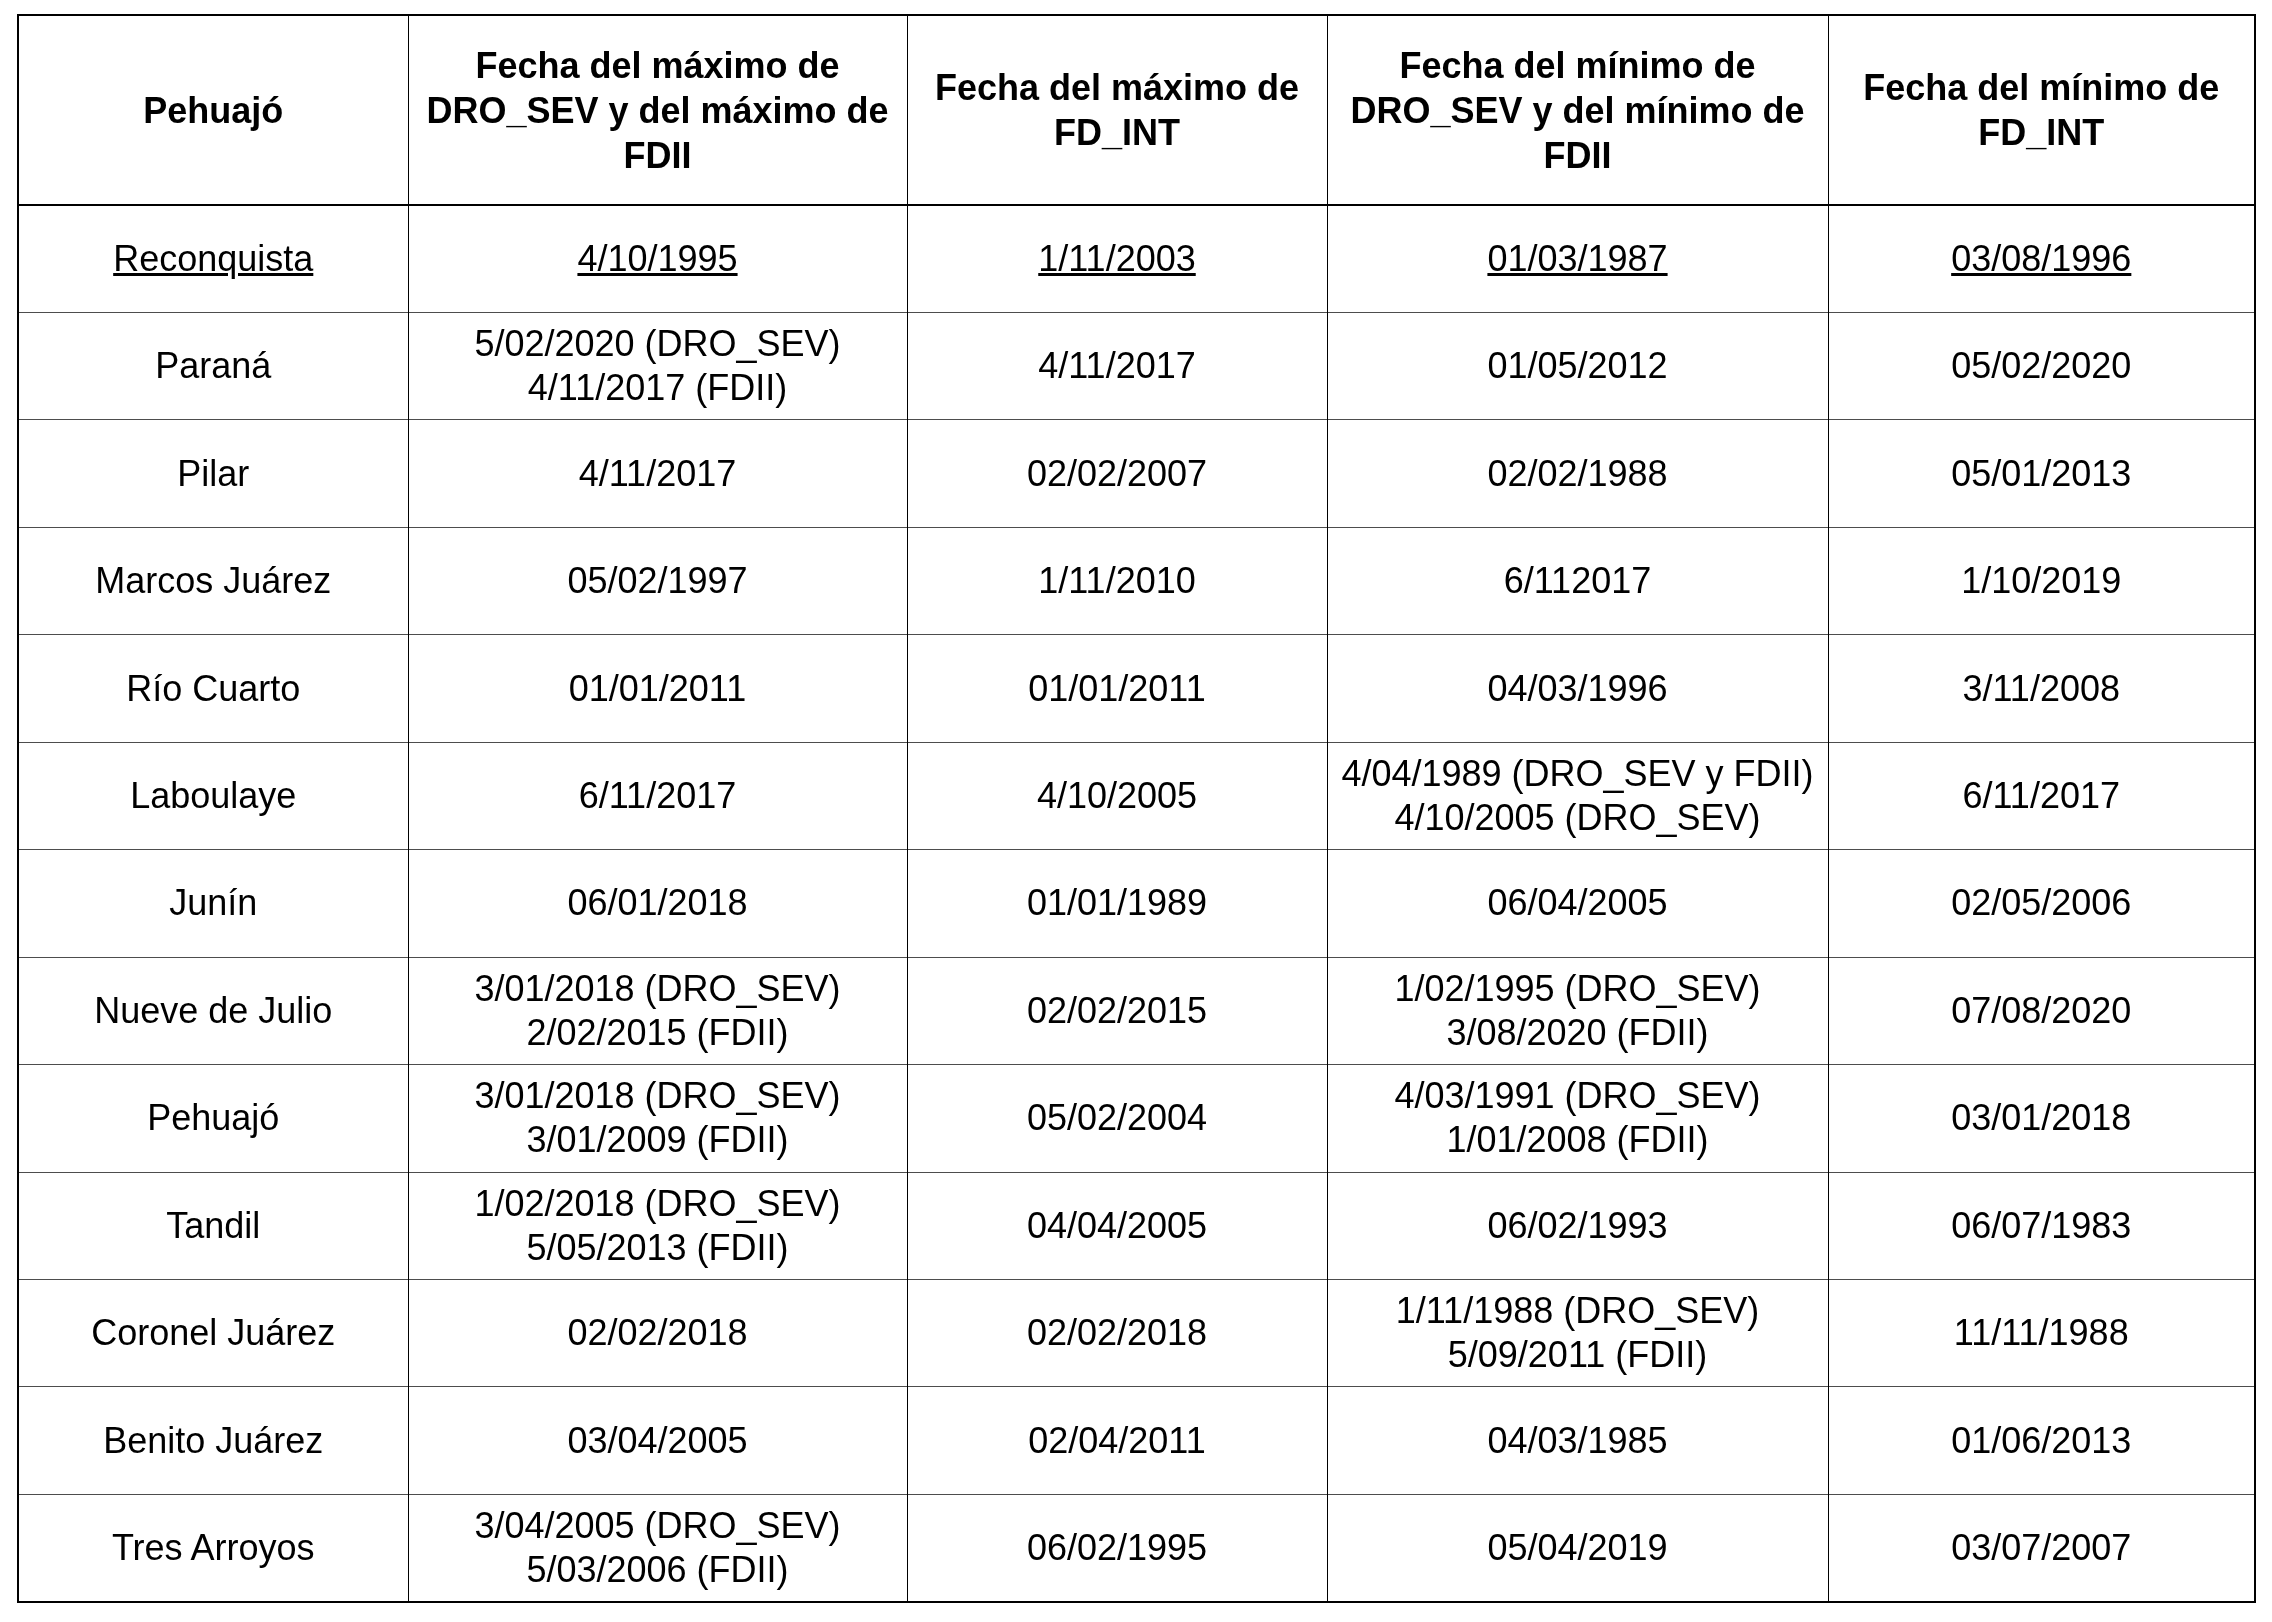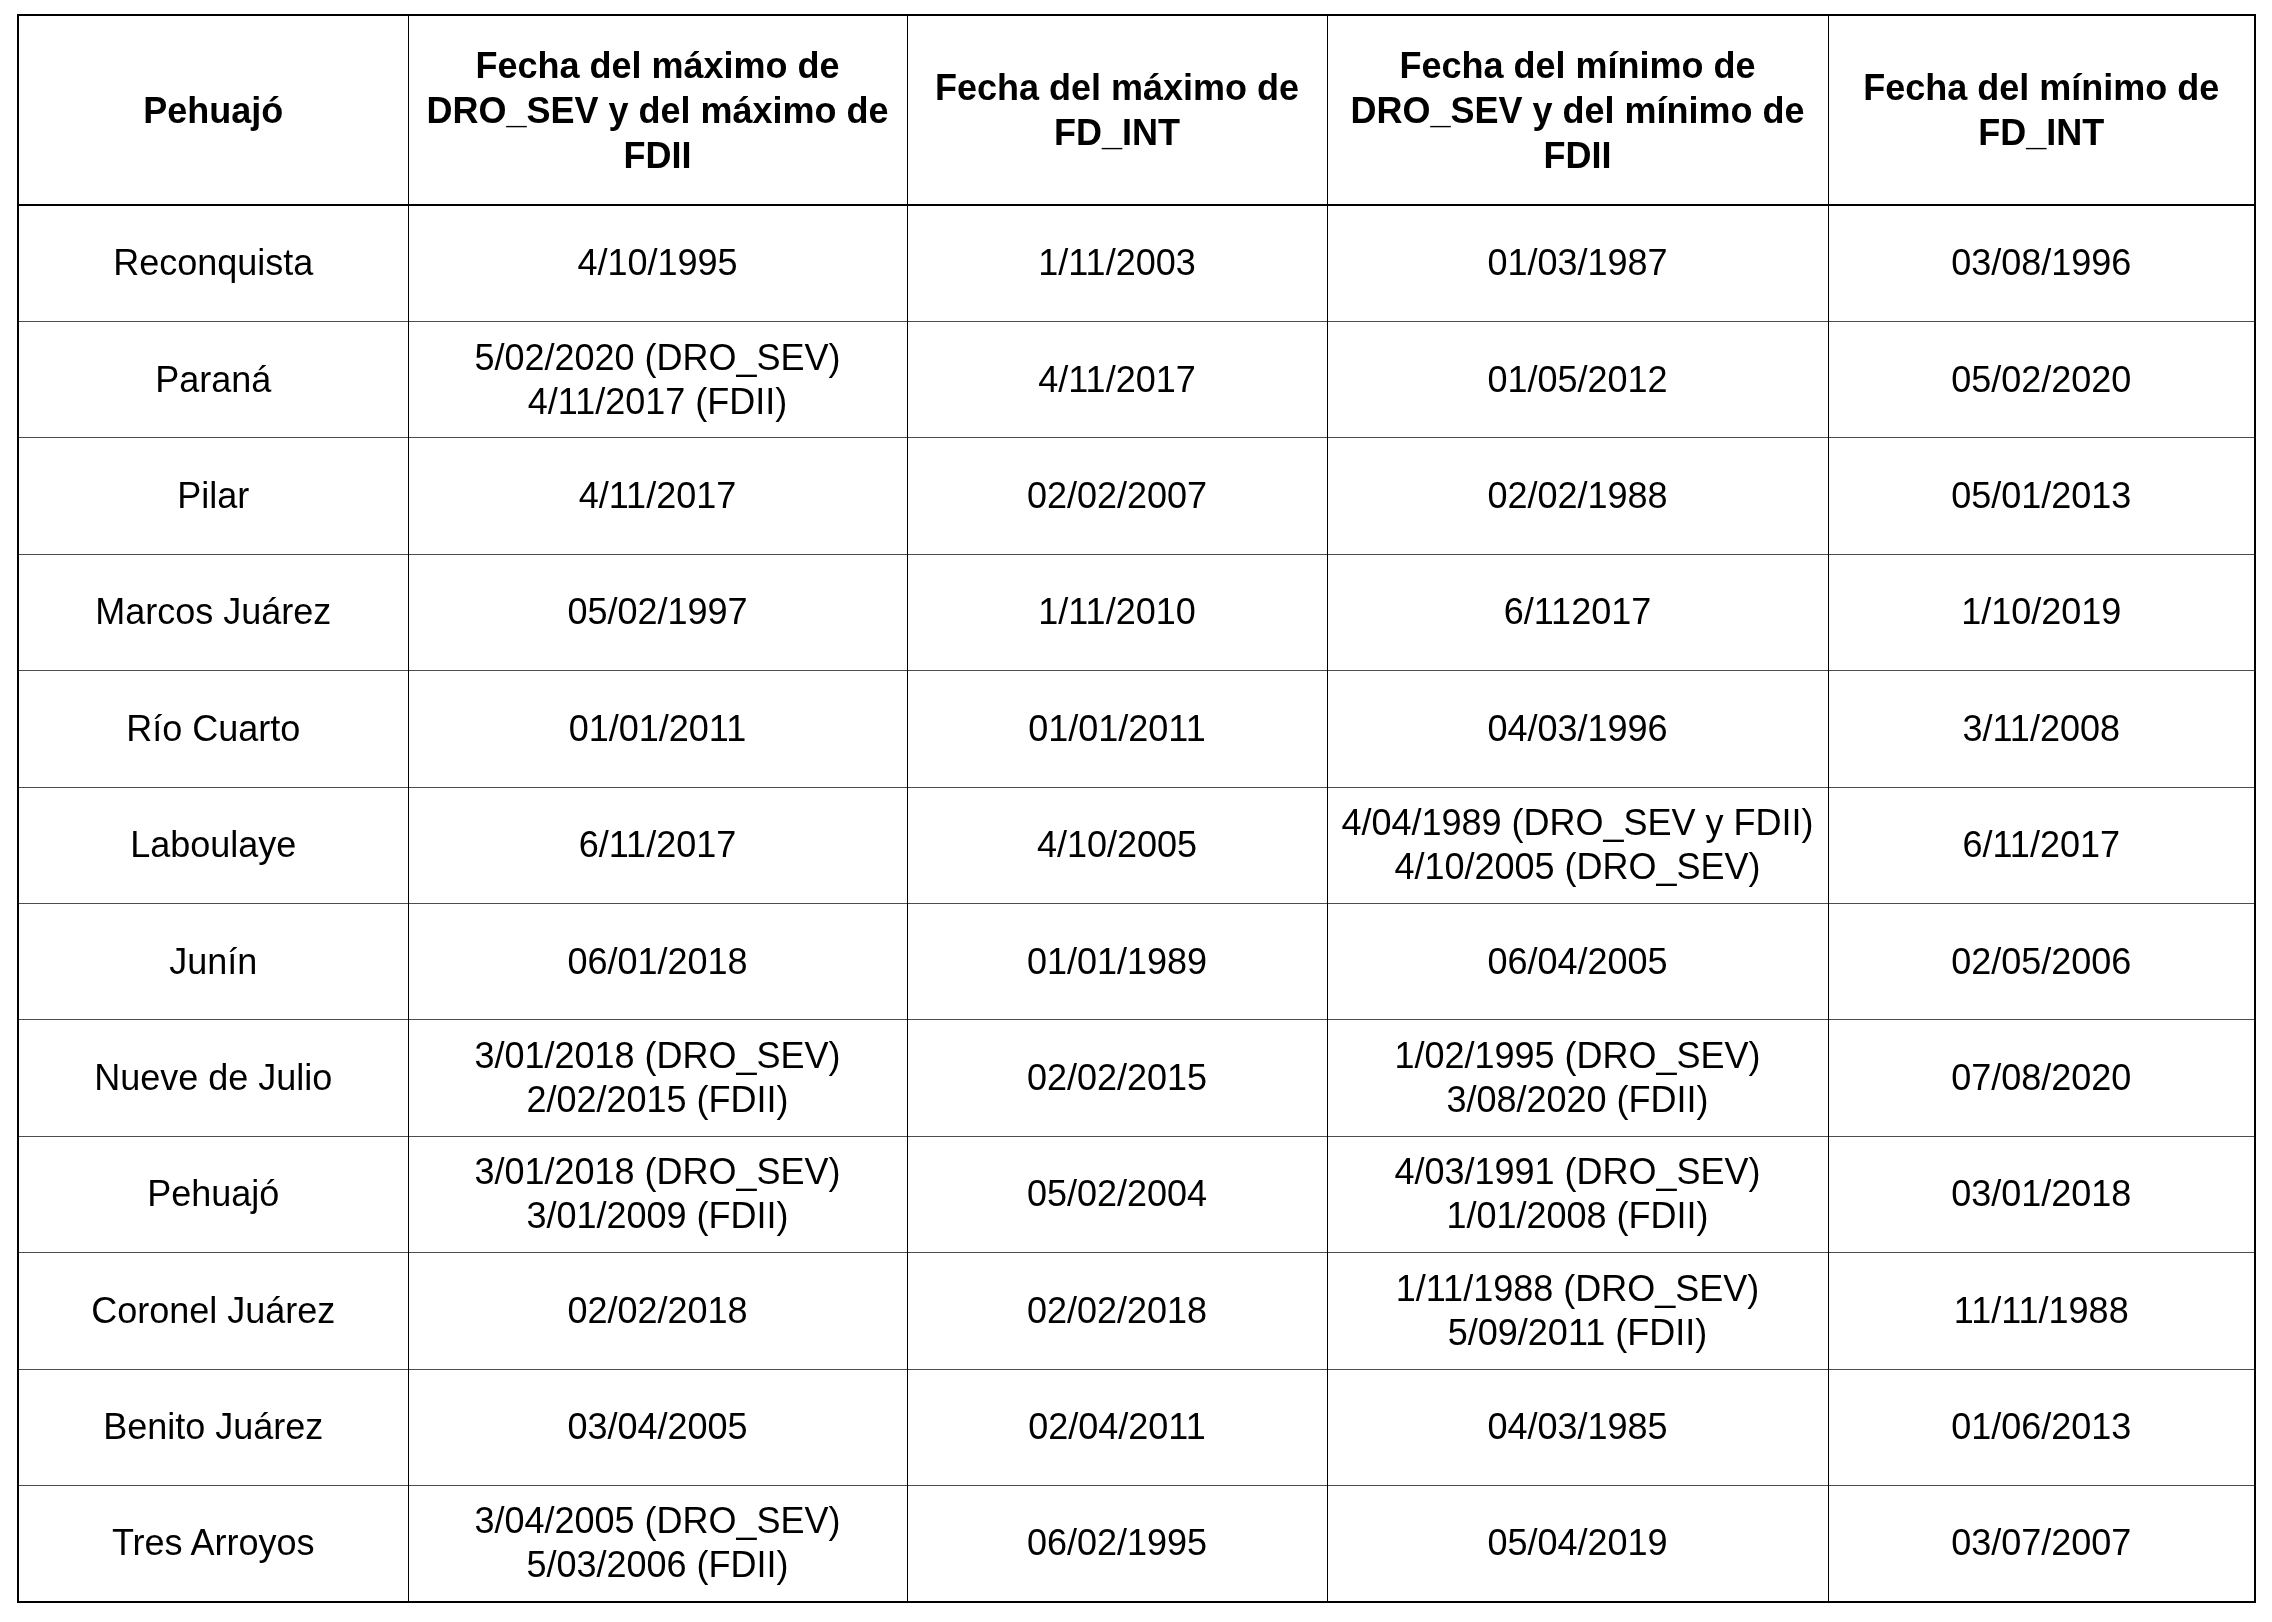--- a/index.html
+++ b/index.html
@@ -47,20 +47,21 @@
     height: 99px;
   }
   td {
     font-size: 36px;
     font-weight: normal;
     line-height: 44px;
     border-top: 1.5px solid #4d4d4d;
   }
   tbody tr:first-child td {
     border-top: none;
+    text-decoration: underline;
   }
 </style>
 </head>
 <body>
 
 <table class="station-table">
   <colgroup>
     <col style="width:390px">
     <col style="width:499px">
     <col style="width:420px">
@@ -146,20 +147,28 @@
     <tr>
       <td>Pehuajó</td>
       <td>3/01/2018 (DRO_SEV)
 3/01/2009 (FDII)</td>
       <td>05/02/2004</td>
       <td>4/03/1991 (DRO_SEV)
 1/01/2008 (FDII)</td>
       <td>03/01/2018</td>
     </tr>
     <tr>
+      <td>Tandil</td>
+      <td>1/02/2018 (DRO_SEV)
+5/05/2013 (FDII)</td>
+      <td>04/04/2005</td>
+      <td>06/02/1993</td>
+      <td>06/07/1983</td>
+    </tr>
+    <tr>
       <td>Coronel Juárez</td>
       <td>02/02/2018</td>
       <td>02/02/2018</td>
       <td>1/11/1988 (DRO_SEV)
 5/09/2011 (FDII)</td>
       <td>11/11/1988</td>
     </tr>
     <tr>
       <td>Benito Juárez</td>
       <td>03/04/2005</td>

